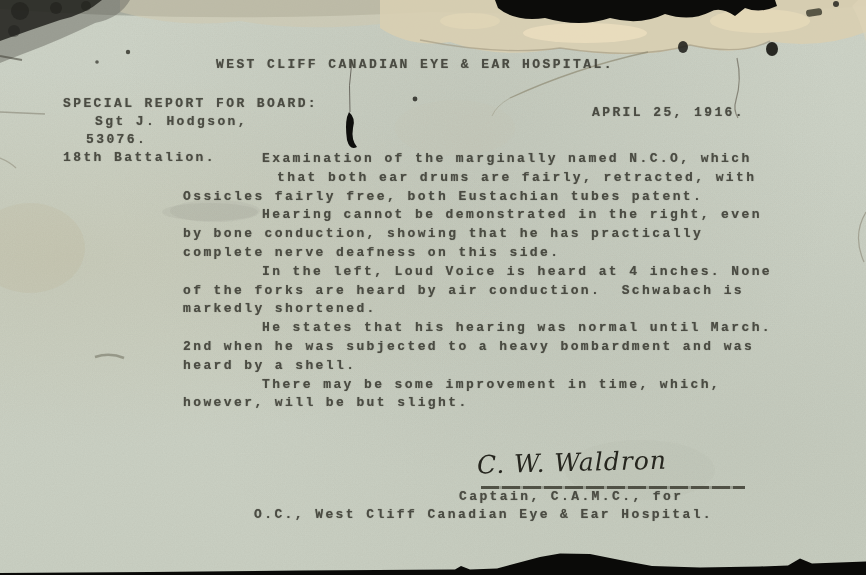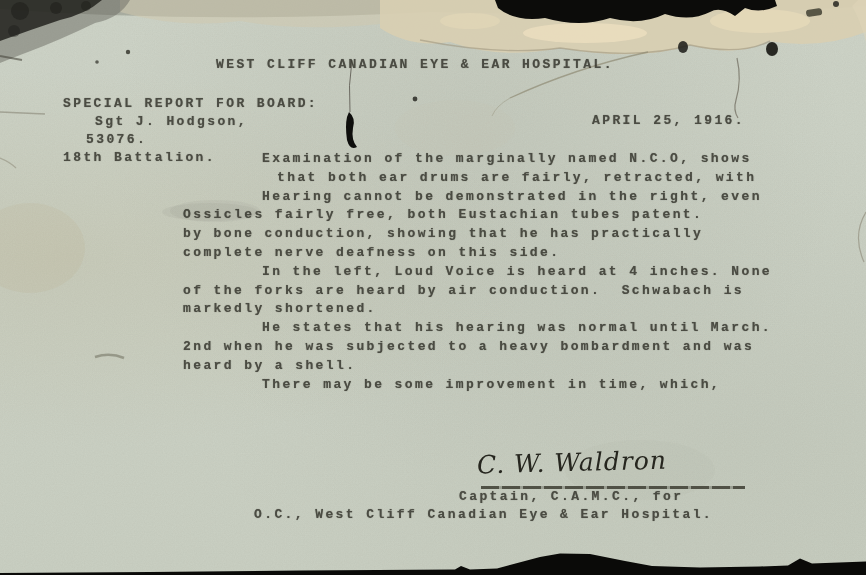--- a/index.html
+++ b/index.html
@@ -113,40 +113,41 @@
     <path d="M858,0 L866,0 L866,42 Q860,20 852,6 Z" fill="#e0d6ba" opacity="0.5"></path>
 
     <path d="M0,575 L0,573 L150,572 L300,570.5 L455,569.5 L461,566 L470,569.5 L497,568.5 L540,557 L560,553.5 L590,554 L625,561 L652,566 L700,567.5 L760,566.5 L788,565.5 L800,558.5 L812,563.5 L866,561.5 L866,575 Z" fill="#0a0a08"></path>
   </svg>
 
   <div class="textlayer">
 
     <div class="t-line" style="left:216px;top:57px;">WEST CLIFF CANADIAN EYE &amp; EAR HOSPITAL.</div>
 
     <div class="t-line" style="left:63px;top:96px;">SPECIAL REPORT FOR BOARD:</div>
-    <div class="t-line" style="left:592px;top:113px;">APRIL 25, 1916.</div>
+    <div class="t-line" style="left:592px;top:105px;">APRIL 25, 1916.</div>
 
     <div class="t-line" style="left:63px;top:114px;margin-left:32px;">Sgt J. Hodgson,</div>
     <div class="t-line" style="left:86px;top:132px;">53076.</div>
     <div class="t-line" style="left:63px;top:150px;">18th Battalion.</div>
 
     <div class="bodyblock">
-      <div class="bl ind-p">Examination of the marginally named N.C.O, shows</div>
+      <div class="bl ind-p">Examination of the marginally named N.C.O, which</div>
       <div class="bl ind-c">that both ear drums are fairly, retracted, with</div>
+      <div class="bl">Ossicles fairly free, both Eustachian tubes patent.</div>
       <div class="bl ind-p">Hearing cannot be demonstrated in the right, even</div>
-      <div class="bl">Ossicles fairly free, both Eustachian tubes patent.</div>
       <div class="bl">by bone conduction, showing that he has practically</div>
       <div class="bl">complete nerve deafness on this side.</div>
       <div class="bl ind-p">In the left, Loud Voice is heard at 4 inches. None</div>
       <div class="bl">of the forks are heard by air conduction.  Schwabach is</div>
       <div class="bl">markedly shortened.</div>
       <div class="bl ind-p">He states that his hearing was normal until March.</div>
       <div class="bl">2nd when he was subjected to a heavy bombardment and was</div>
       <div class="bl">heard by a shell.</div>
       <div class="bl ind-p">There may be some improvement in time, which,</div>
+      <div class="bl">however, will be but slight.</div>
     </div>
 
     <div class="sig-script">C. W. Waldron</div>
     <div class="sig-underline"></div>
     <div class="t-line" style="left:254px;top:507px;">O.C., West Cliff Canadian Eye &amp; Ear Hospital.</div>
     <div class="t-line" style="left:459px;top:489px;">Captain, C.A.M.C., for</div>
   </div>
 
 </div>
 

